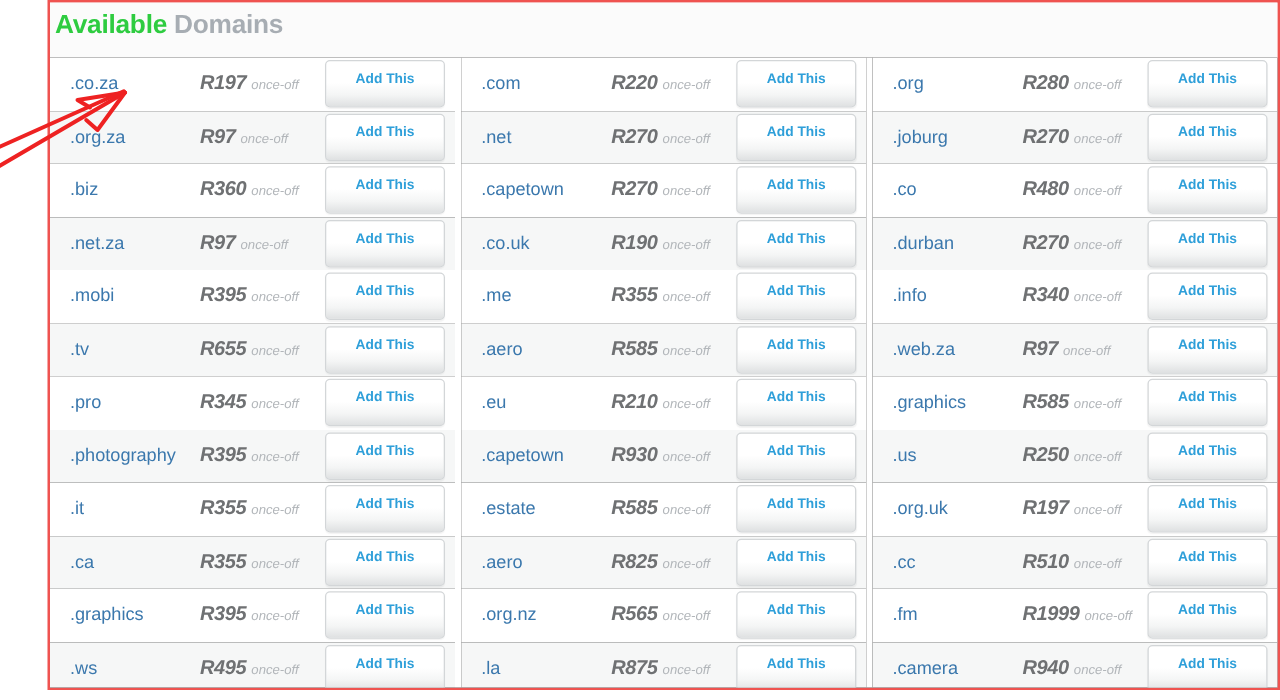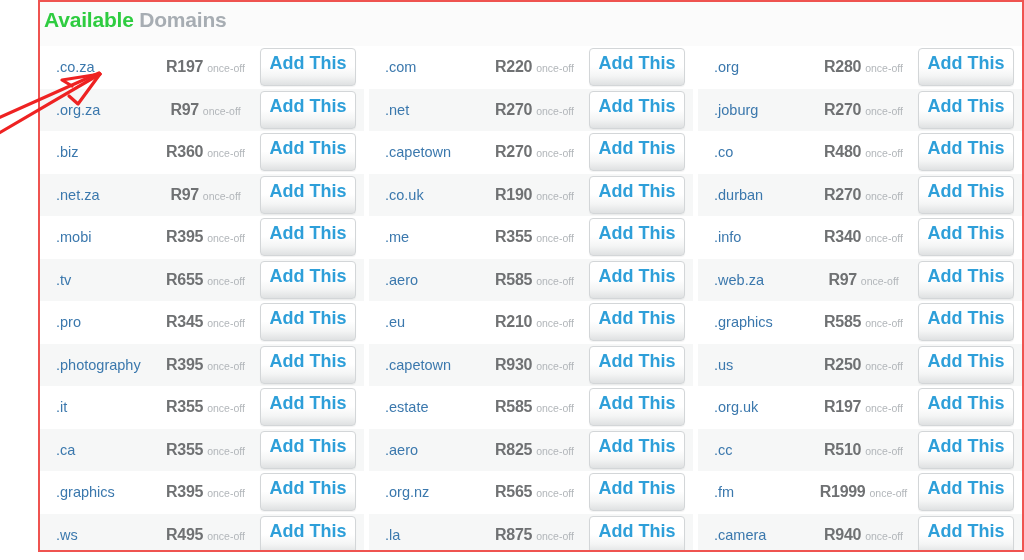--- a/index.html
+++ b/index.html
@@ -115,23 +115,24 @@
 
   .dom-tld {
     flex: 0 0 104px;
     font-size: 14.5px;
     color: #3b78ad;
     white-space: nowrap;
     overflow: hidden;
   }
   .dom-price-wrap {
     flex: 1 1 auto;
-    text-align: center;
+    text-align: left;
     padding-right: 9px;
     white-space: nowrap;
+    font-style: italic;
   }
   .dom-price {
     font-size: 16px;
     font-weight: bold;
     color: #6f7173;
     letter-spacing: -0.3px;
   }
   .dom-period {
     font-size: 10.5px;
     color: #b2b6ba;
@@ -139,21 +140,21 @@
   }
 
   .add-btn {
     flex: 0 0 96px;
     height: 38px;
     box-sizing: border-box;
     border: 1px solid #d3d6d8;
     border-radius: 4px;
     background: linear-gradient(to bottom, #ffffff 0%, #ffffff 48%, #f4f5f5 75%, #dfe1e2 100%);
     color: #2e9fd9;
-    font-size: 18px;
+    font-size: 11px;
     font-weight: bold;
     line-height: 29px;
     text-align: center;
     cursor: pointer;
     box-shadow: 0 1px 1px rgba(0,0,0,0.05);
     user-select: none;
   }
 
   
   #arrow-overlay {

